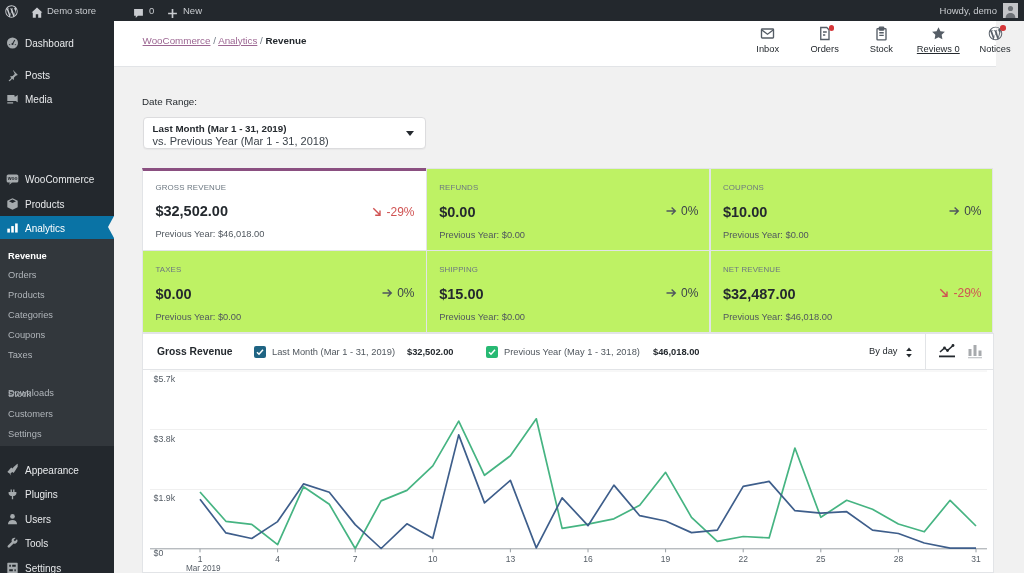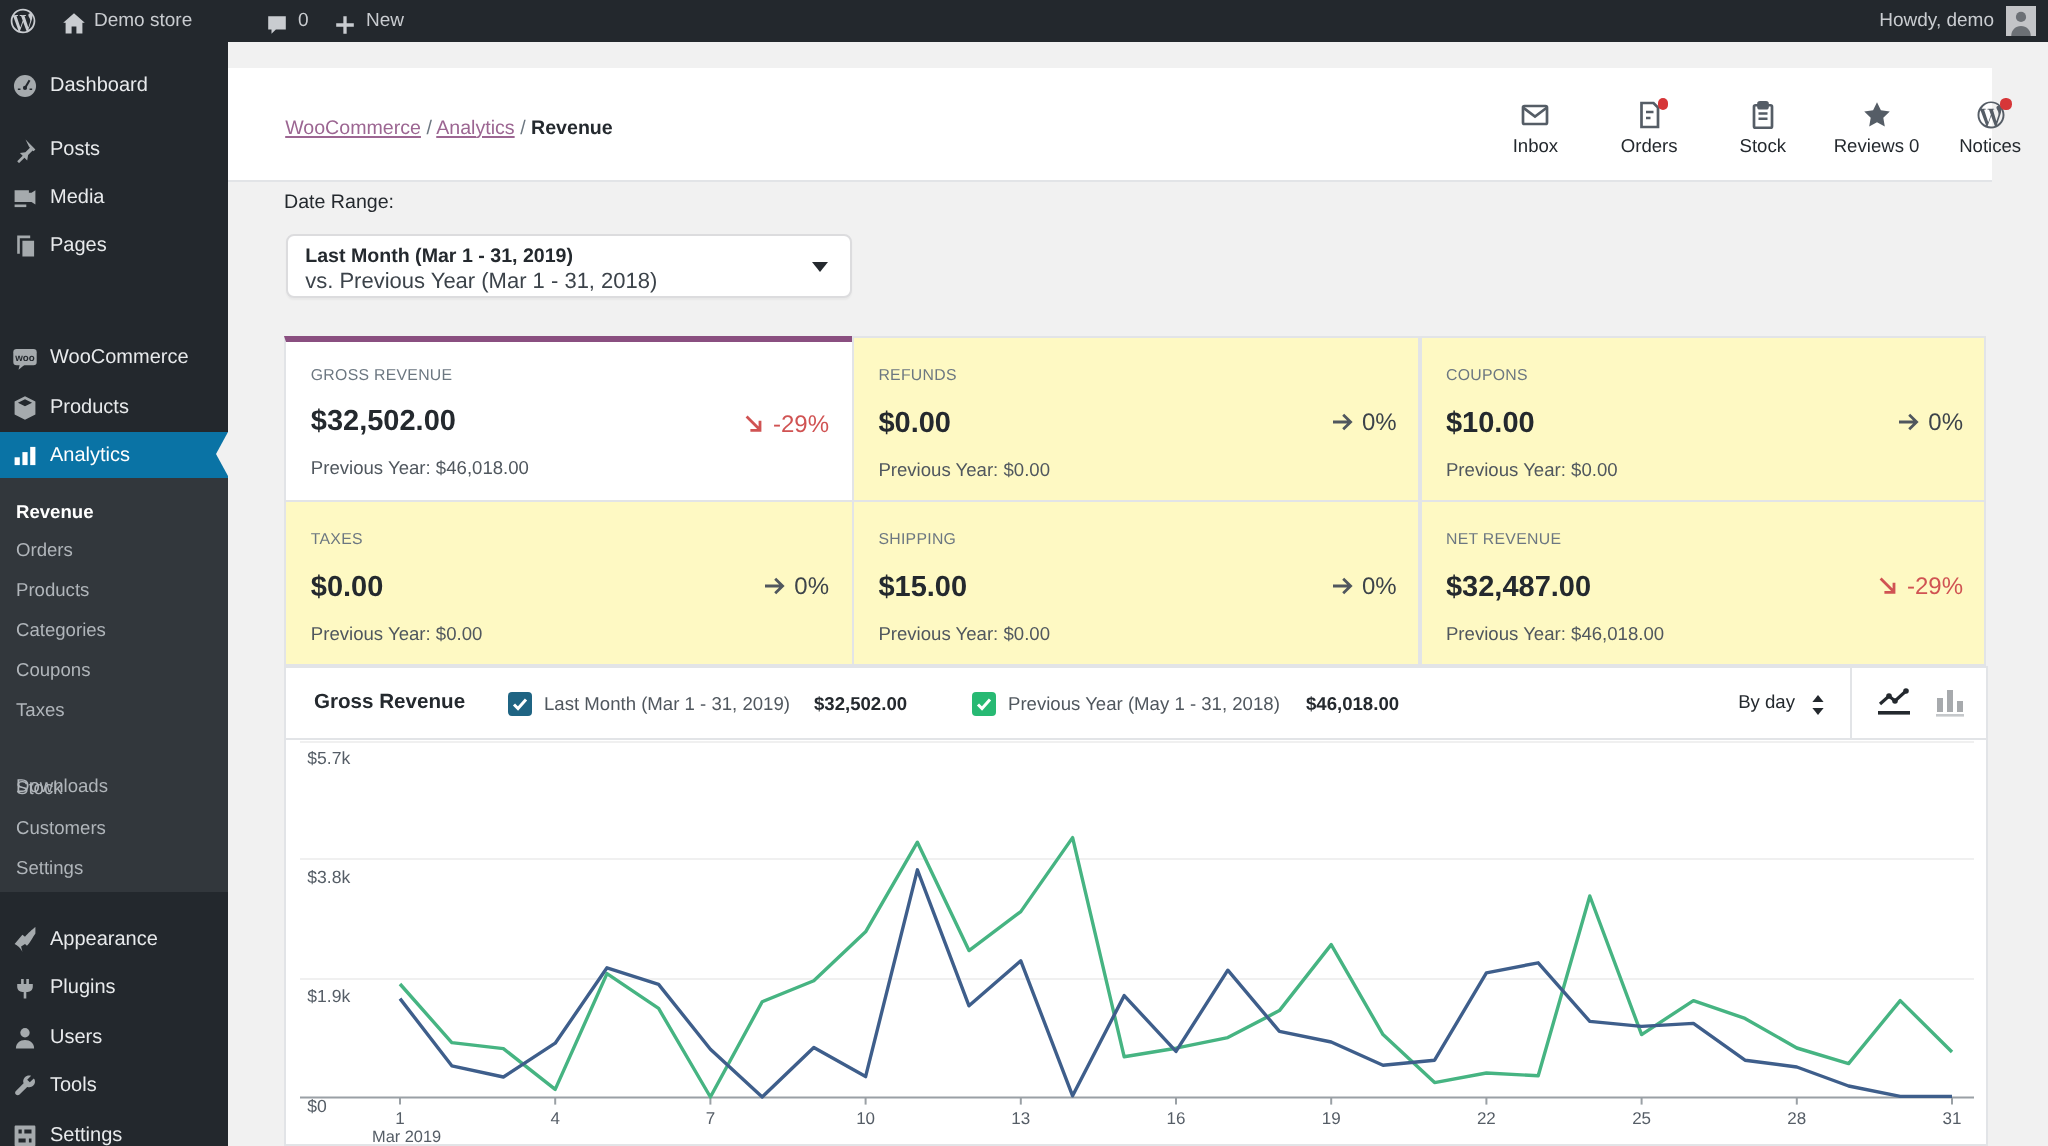--- a/index.html
+++ b/index.html
@@ -16,38 +16,38 @@
   .mi .ico { position:absolute; left:6px; top:50%; transform:translateY(-50%); width:13px; height:13px; color:#a5aaad; }
   .mi .lbl { position:absolute; left:25px; top:50%; transform:translateY(-50%); white-space:nowrap; }
   .mi.active { background:#0a73a5; }
   .mi.active .ico { color:#fff; }
   #submenu { position:absolute; left:0; top:218px; width:114px; height:207px; background:#32373c; }
   .smi { position:absolute; left:8px; color:#b0b5ba; font-size:9.3px; white-space:nowrap; transform:translateY(-50%); }
   .smi.cur { color:#fff; font-weight:bold; }
   #arrow-notch { position:absolute; left:108px; top:195px; width:0; height:0; border-top:11.7px solid transparent; border-bottom:11.7px solid transparent; border-right:6px solid #f1f1f1; }
 
   
-  #wcheader { position:absolute; left:114px; top:34px; width:882px; height:57px; background:#fff; border-bottom:1px solid #e2e4e7; z-index:30; }
+  #wcheader { position:absolute; left:114px; top:10px; width:882px; height:57px; background:#fff; border-bottom:1px solid #e2e4e7; z-index:30; }
   #crumbs { position:absolute; left:28.6px; top:24.5px; font-size:9.8px; color:#555d66; }
   #crumbs a { color:#9c6692; text-decoration:underline; }
   #crumbs b { color:#24292e; font-weight:bold; }
   .tab { position:absolute; top:16px; width:56px; text-align:center; color:#24292e; font-size:9.3px; }
   .tab svg { display:block; margin:0 auto 3px; width:15px; height:15px; }
   .reddot { position:absolute; width:5.5px; height:5.5px; border-radius:50%; background:#d63638; }
 
   
   #daterange-label { position:absolute; left:142px; top:96px; font-size:9.8px; color:#24292e; }
   #daterange { position:absolute; left:142.6px; top:117px; width:283px; height:31.5px; background:#fff; border:1px solid #dcdcde; border-radius:4px; box-shadow:0 1px 1px rgba(0,0,0,.04); }
   #daterange .l1 { position:absolute; left:9px; top:5px; font-size:9.8px; font-weight:bold; color:#24292e; }
   #daterange .l2 { position:absolute; left:9px; top:17px; font-size:11px; color:#3c434a; }
   #daterange .caret { position:absolute; right:11px; top:13px; width:0; height:0; border-left:4.5px solid transparent; border-right:4.5px solid transparent; border-top:5.5px solid #24292e; }
 
   
   #cards { position:absolute; left:142px; top:168px; width:851.5px; height:165px; }
-  .card { position:absolute; width:284.5px; height:82.5px; background:#fef9c3; border:0.7px solid #e2e4e7; }
+  .card { position:absolute; width:284.5px; height:82.5px; background:#bef264; border:0.7px solid #e2e4e7; }
   .card.sel { background:#fff; border-top:3px solid #8a4f80; }
   .card .t { position:absolute; left:12.4px; top:14px; font-size:7.9px; letter-spacing:.15px; color:#6c7781; }
   .card.sel .t { top:11.5px; }
   .card .amt { position:absolute; left:12.4px; top:35px; font-size:14.5px; font-weight:bold; color:#24292e; }
   .card.sel .amt { top:31.5px; }
   .card .prev { position:absolute; left:12.4px; top:60.5px; font-size:9.3px; color:#50575e; }
   .card.sel .prev { top:57.8px; }
   .card .pct { position:absolute; right:11px; top:35px; font-size:12px; color:#3c434a; }
   .card.sel .pct { top:33.5px; }
   .pct.red { color:#d05353; }
@@ -118,27 +118,20 @@
     <span class="lbl">Posts</span>
     </div>
   <div class="mi" style="top:65.7px;padding-left:12px;">
       <span class="ico">
     <svg viewBox="0 0 20 20" fill="currentColor" width="13" height="13">
           <path d="M2 4h11v9H2z M13 6h2l3-2v11l-3-2h-2z" fill-rule="evenodd"></path>
           <path d="M2 15h9v2H2z"></path>
         </svg></span>
     <span class="lbl">Media</span>
     </div>
-  <div class="mi" style="top:90.4px;">
-      <span class="ico">
-    <svg viewBox="0 0 20 20" fill="currentColor" width="13" height="13">
-          <path d="M4 2h10v2H6v12H4V2zm4 4h9v12H8V6zm2 3h5v1.5h-5V9zm0 3h5v1.5h-5V12z"></path>
-        </svg></span>
-    <span class="lbl">Pages</span>
-    </div>
   <div class="mi" style="top:146.2px;">
       <span class="ico">
     <svg viewBox="0 0 20 20" width="13" height="13">
           <rect x="1" y="3" width="18" height="12.5" rx="2.5" fill="currentColor"></rect>
           <path d="M6 15l-1 4 5-4z" fill="currentColor"></path>
           <text x="10" y="12" font-size="7.5" text-anchor="middle" fill="#23282d" font-family="Liberation Sans" font-weight="bold">woo</text>
         </svg></span>
     <span class="lbl">WooCommerce</span>
     </div>
   <div class="mi" style="top:170.5px;">
@@ -227,21 +220,21 @@
     Orders
   </div>
   <div class="tab" style="left:739.4px;">
     <svg viewBox="0 0 20 20" fill="none" stroke="#555d66" stroke-width="1.8">
         <rect x="4" y="3.5" width="12" height="15" rx="1"></rect>
         <rect x="7" y="1.5" width="6" height="4" rx="1" fill="#555d66"></rect>
         <path d="M7 9h6M7 12.5h6"></path>
       </svg>
     Stock
   </div>
-  <div class="tab" style="left:796.3px;">
+  <div class="tab" style="left:796.3px;text-decoration:underline;">
     <svg viewBox="0 0 20 20" fill="#555d66">
         <path d="M10 1.5l2.6 5.4 5.9.8-4.3 4.1 1 5.9L10 14.9l-5.2 2.8 1-5.9L1.5 7.7l5.9-.8L10 1.5z"></path>
       </svg>
     Reviews 0
   </div>
   <div class="tab" style="left:853.1px;">
     <svg viewBox="0 0 20 20" fill="#555d66">
         <path d="M10 1C5 1 1 5 1 10s4 9 9 9 9-4 9-9-4-9-9-9zM2.3 10c0-1.1.2-2.2.7-3.1l3.7 10C4 15.7 2.3 13 2.3 10zm7.7 7.7c-.8 0-1.5-.1-2.2-.3l2.3-6.7 2.4 6.5v.1c-.8.3-1.6.4-2.5.4zm1-11.2l.9-.1c.4 0 .4-.6 0-.6 0 0-1.2.1-2 .1-.8 0-2-.1-2-.1-.4 0-.5.6 0 .6l.8.1 1.2 3.3-1.7 5-2.8-8.3.9-.1c.4 0 .4-.6 0-.6 0 0-1.3.1-2.1.1h-.5C5.2 3.3 7.4 2 10 2c1.9 0 3.7.7 5 1.9h-.1c-.7 0-1.3.6-1.3 1.3 0 .6.4 1.2.8 1.8.3.5.6 1.2.6 2.1 0 .7-.2 1.5-.6 2.5l-.8 2.6-2.6-8.7zm6.7 3.5c0 2.8-1.5 5.3-3.8 6.6l2.3-6.8c.4-1.1.6-2 .6-2.7v-.8c.6 1.1.9 2.4.9 3.7z"></path>
       </svg>
     <span class="reddot" style="right:17.5px; top:-1px;"></span>

